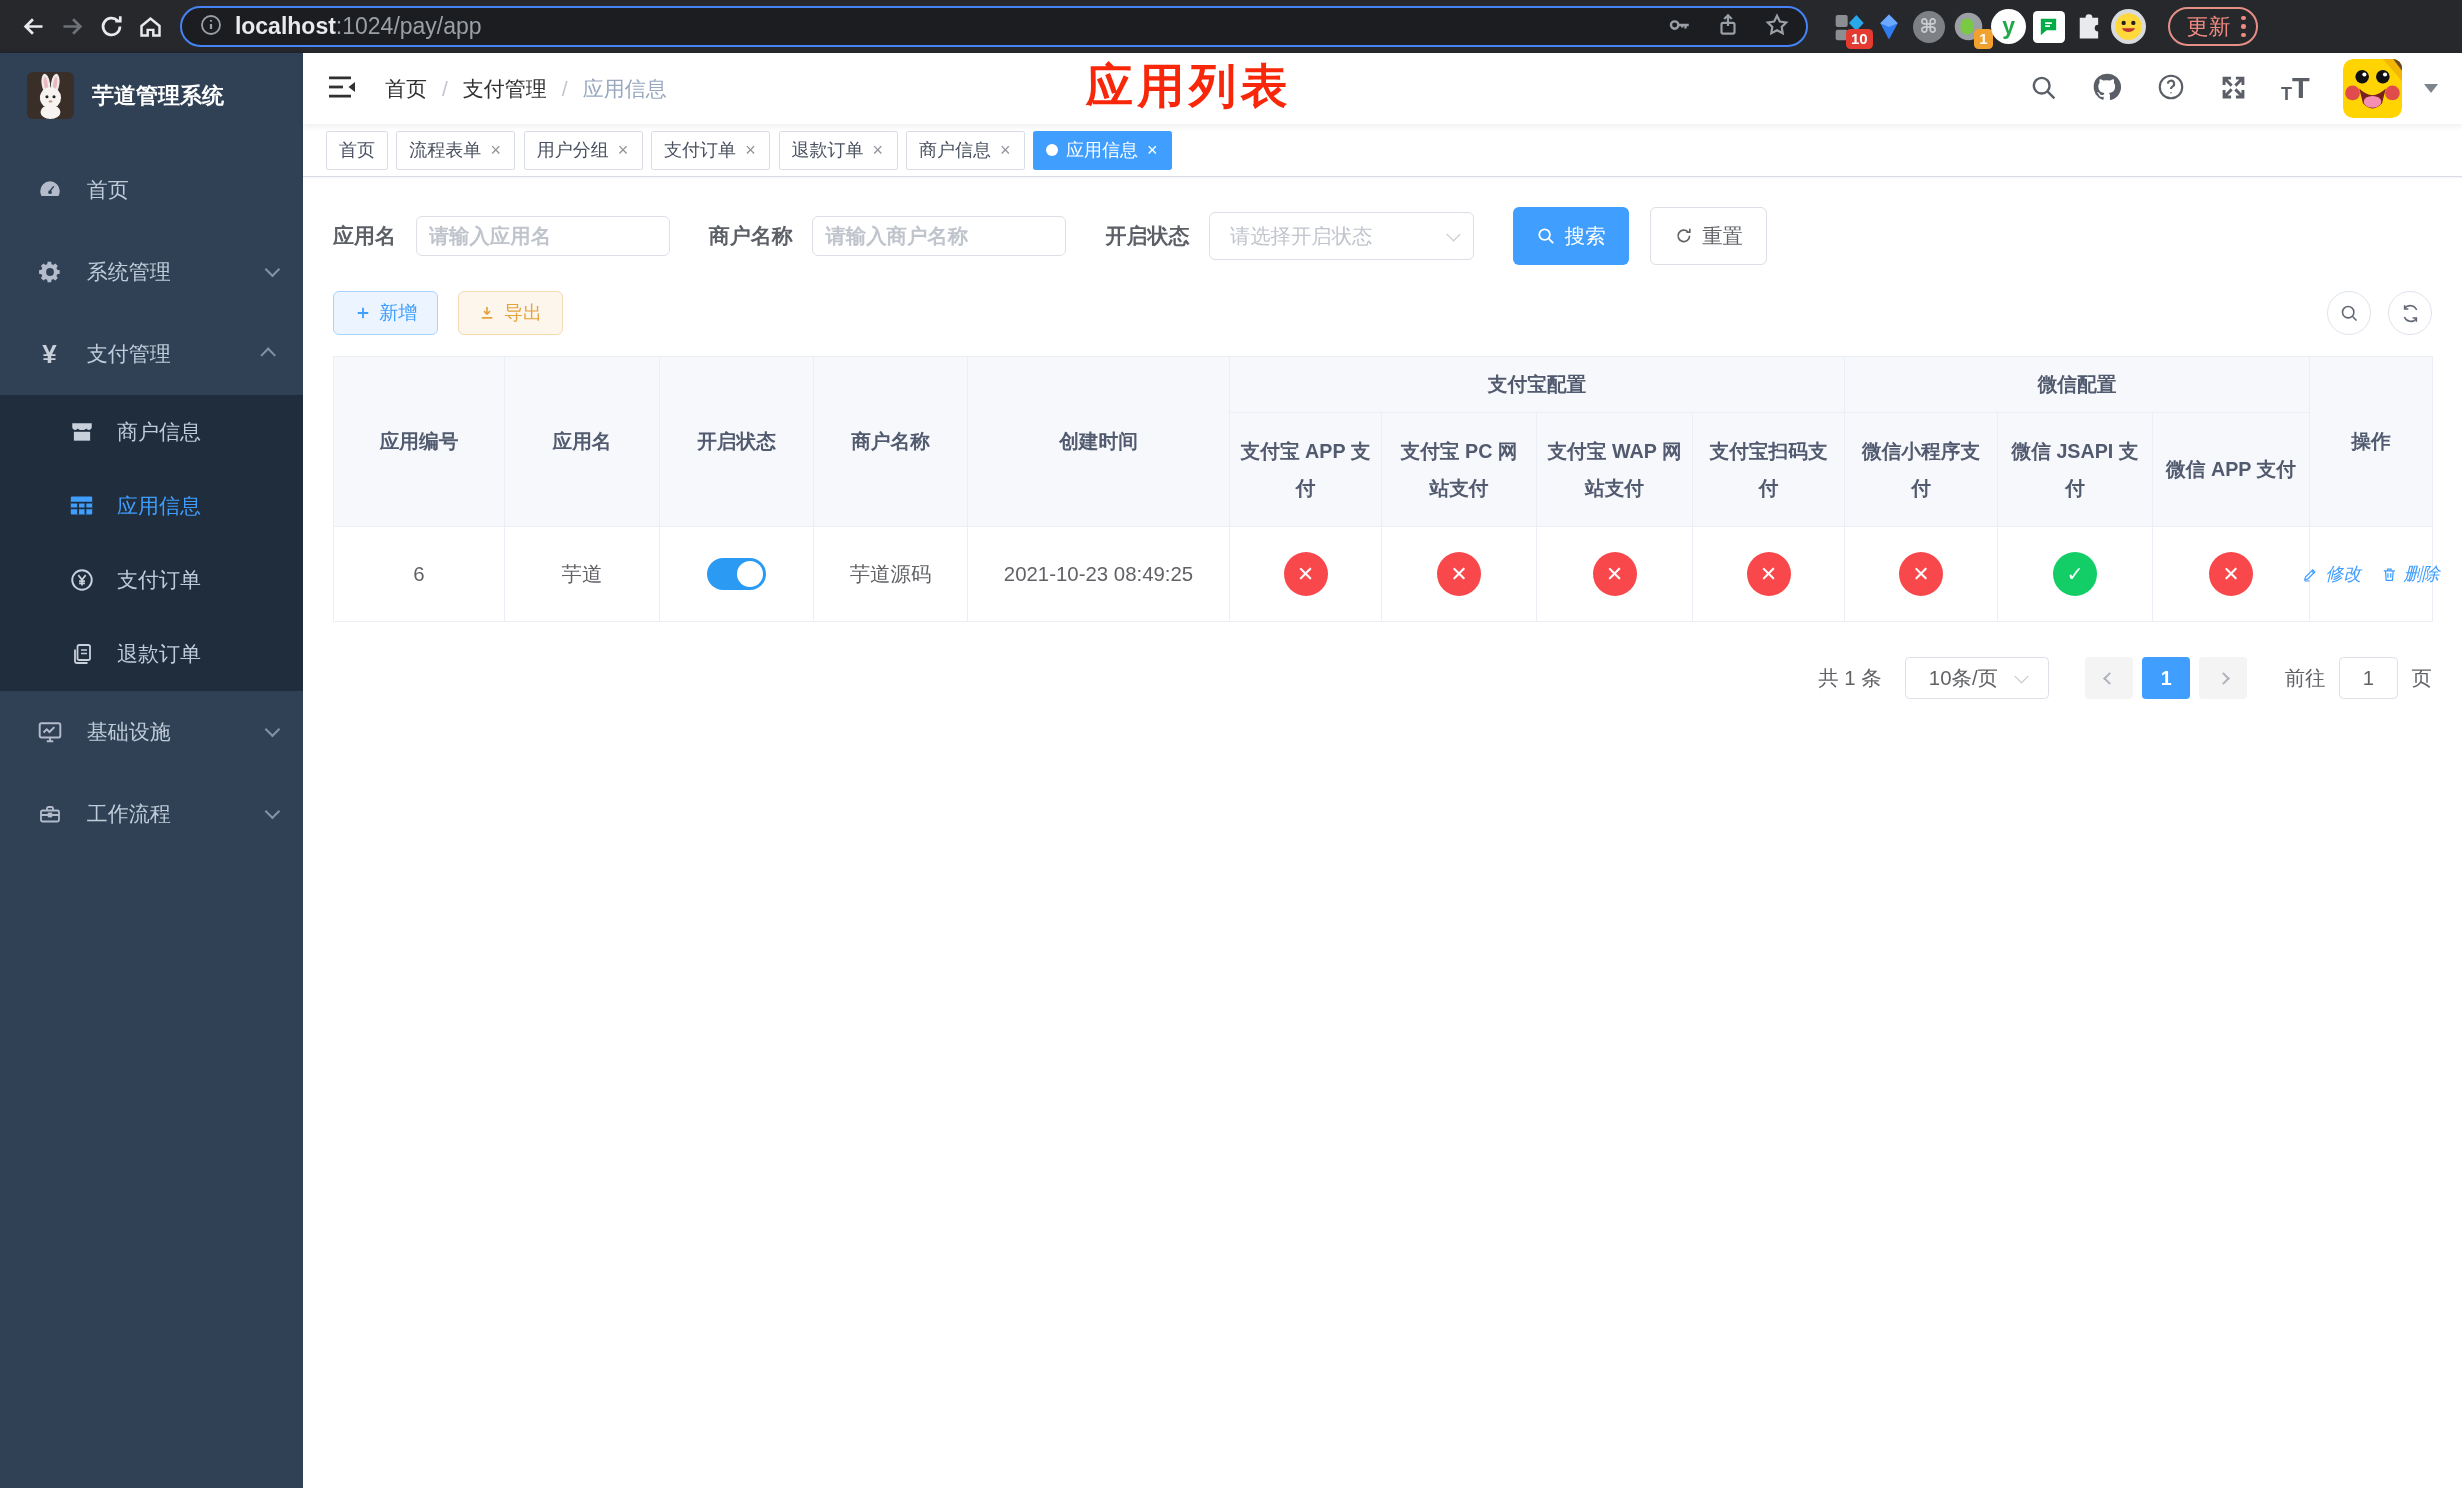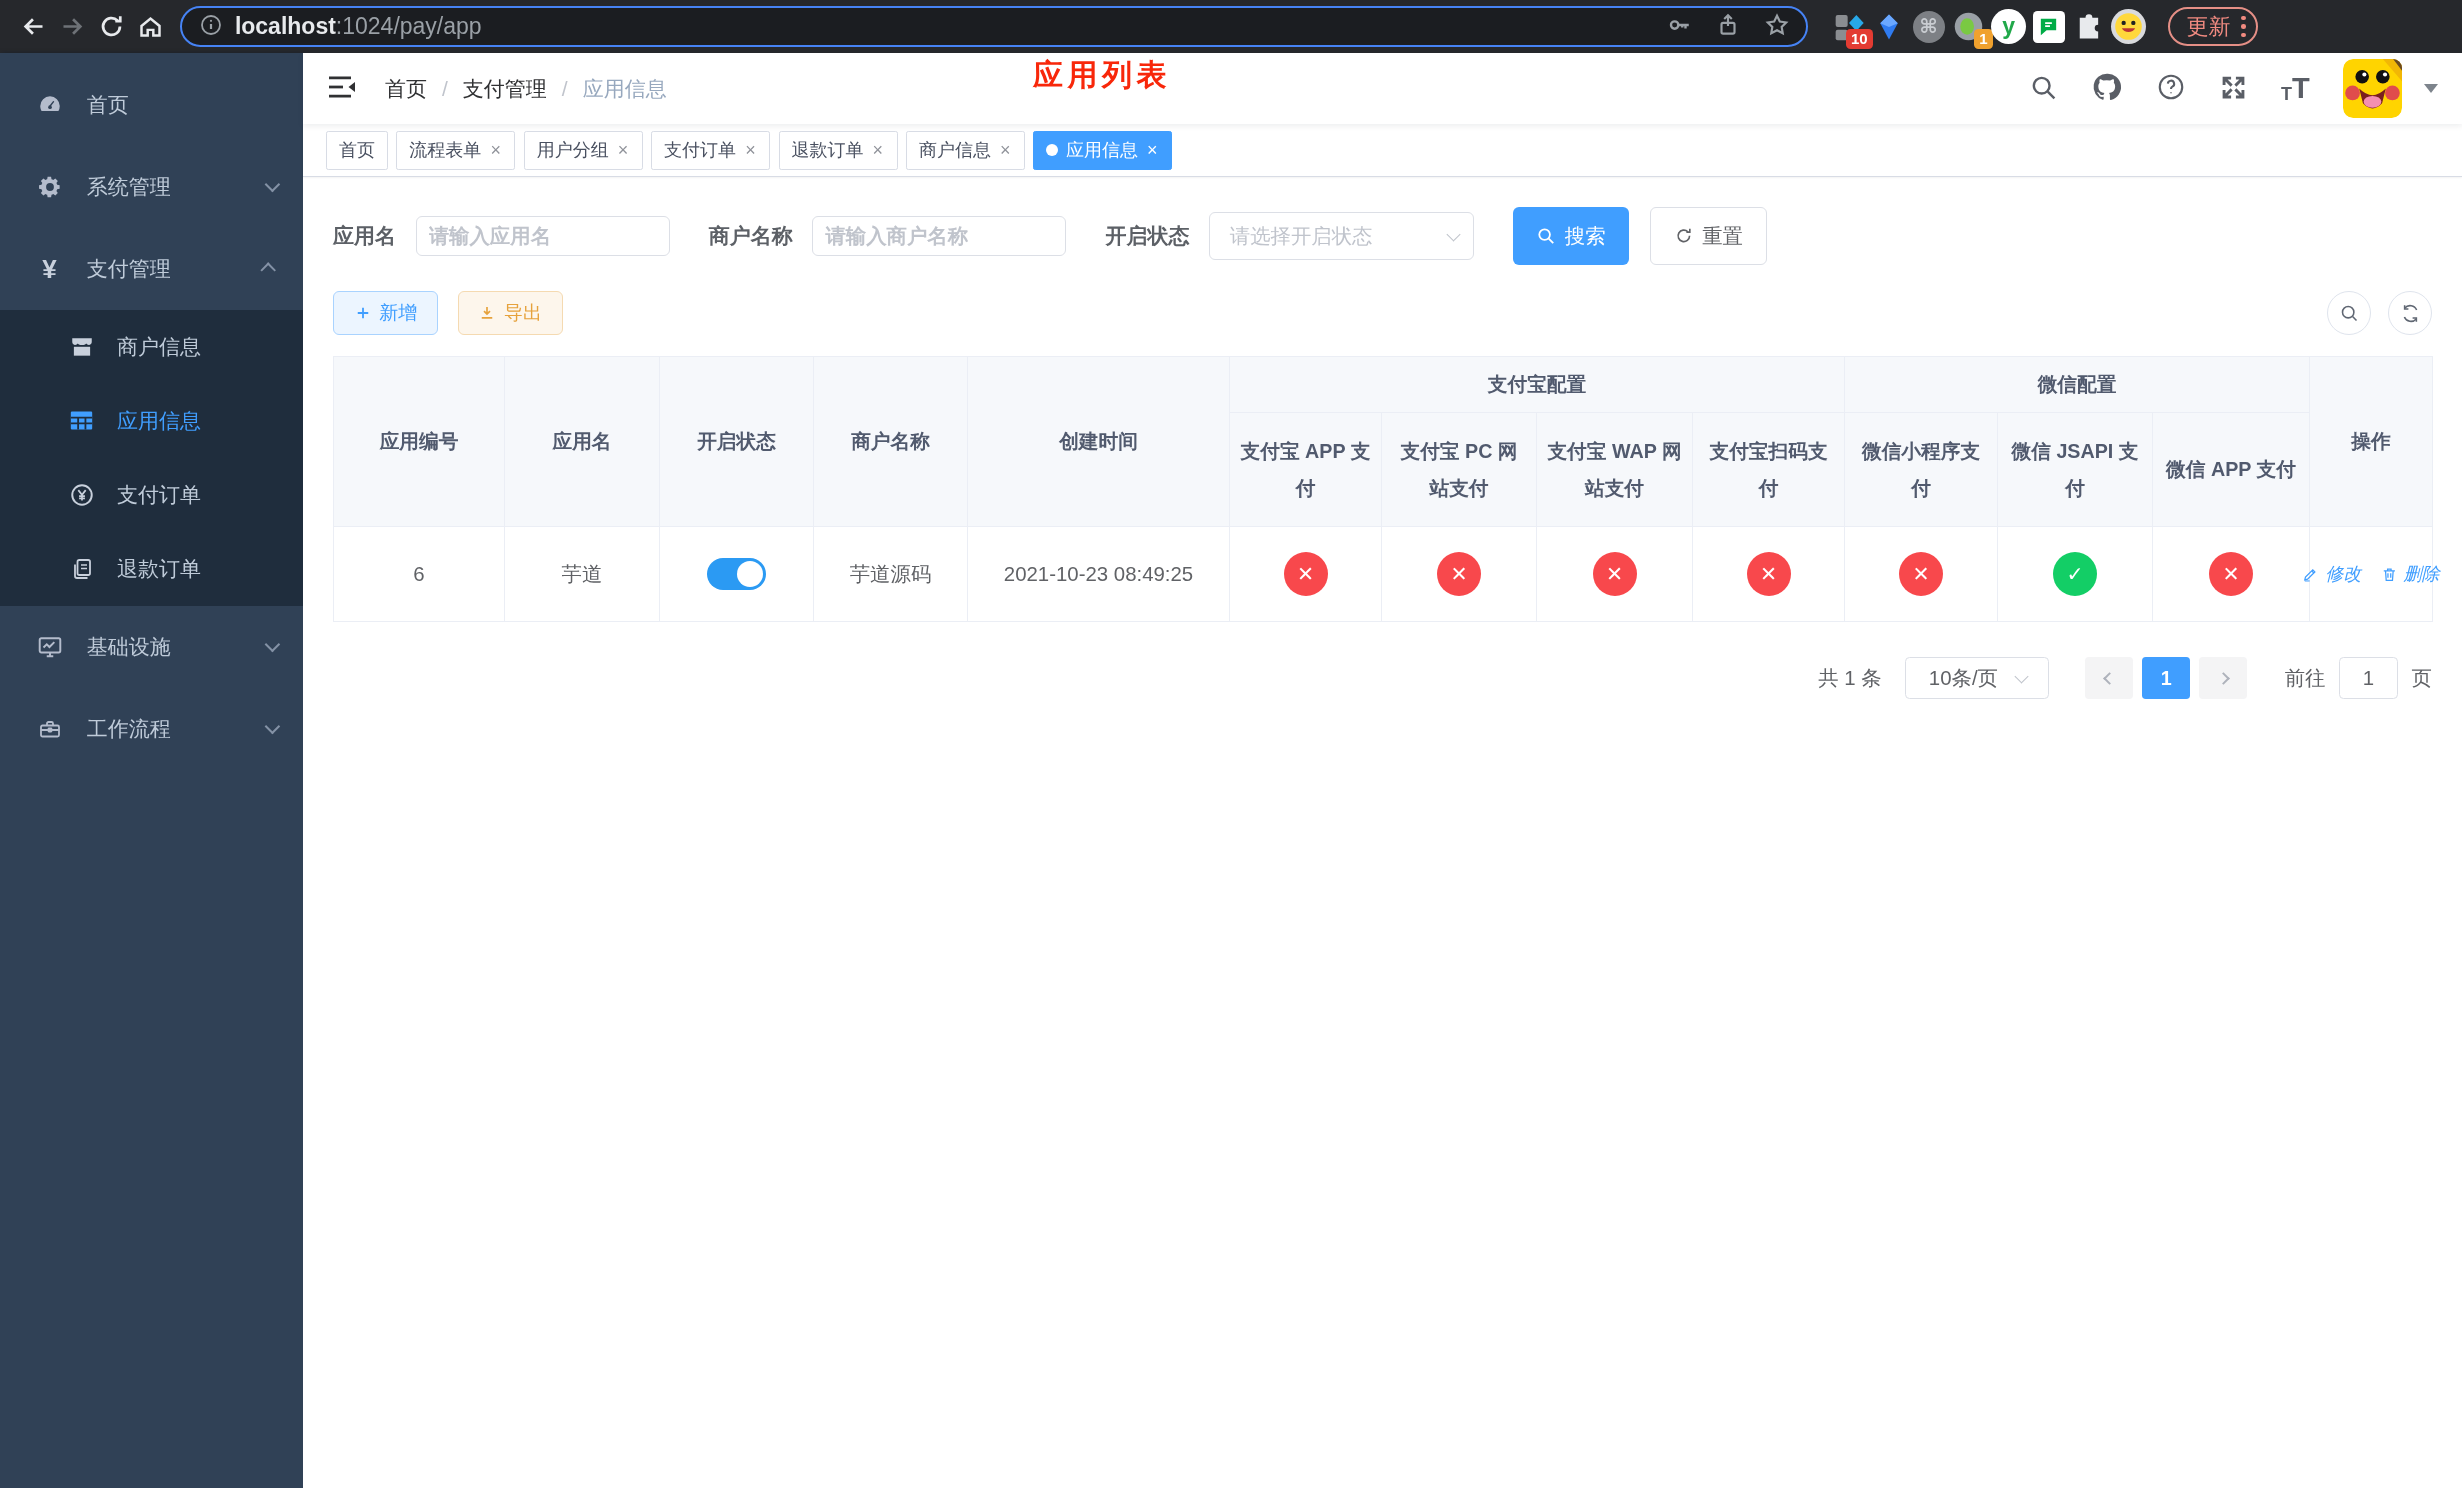--- a/index.html
+++ b/index.html
@@ -52,21 +52,21 @@
 
   .main { flex:1; background:#fff; position:relative; min-width:0; display:flex; flex-direction:column; }
 
   
   .navbar { height:71px; display:flex; align-items:center; padding:0 24px; position:relative;
     box-shadow:0 1.5px 6px rgba(0,21,41,.08); z-index:3; background:#fff; }
   .breadcrumb { display:flex; align-items:center; margin-left:26px; font-size:21px; color:#303133; }
   .crumb { white-space:nowrap; }
   .crumb-sep { margin:0 15px; color:#c0c4cc; }
   .crumb.current { color:#97a8be; }
-  .annotation { position:absolute; left:730px; top:1.5px; font-size:30px; font-weight:900; color:#f8270a; letter-spacing:4.5px; }
+  .annotation { position:absolute; left:783px; top:1.5px; font-size:47px; font-weight:900; color:#f8270a; letter-spacing:4.5px; }
   .nav-right { margin-left:auto; display:flex; align-items:center; gap:33px; }
   .tt-icon { color:#5a5e66; font-weight:700; display:flex; align-items:flex-end; line-height:1; }
   .tt-icon .t1 { font-size:18px; } .tt-icon .t2 { font-size:29px; }
   .avatar { width:59px; height:59px; border-radius:9px; overflow:hidden; }
   .caret-down { width:0; height:0; border-left:7.6px solid transparent; border-right:7.6px solid transparent;
     border-top:9.8px solid #7d848c; margin-left:-10.6px; }
 
   
   .tags-bar { height:53px; display:flex; align-items:center; padding:0 23px; background:#fff;
     border-bottom:0.8px solid #d8dce5; box-shadow:0 0.8px 2.3px rgba(0,0,0,.08); position:relative; z-index:2; }
@@ -252,20 +252,37 @@
           <i></i>
           <i></i>
         </span>
     </span>
   </div>
 </div>
 
 <div class="app">
 
   <aside class="sidebar">
+    <div class="logo-row">
+      <span class="logo-img">
+        <svg width="47" height="47" viewBox="0 0 40 40">
+            <rect width="40" height="40" rx="4" fill="#3a2e28"></rect>
+            <ellipse cx="16" cy="10" rx="3.6" ry="8.5" fill="#efe9e7" transform="rotate(-8 16 10)"></ellipse>
+            <ellipse cx="24" cy="10" rx="3.6" ry="8.5" fill="#efe9e7" transform="rotate(8 24 10)"></ellipse>
+            <ellipse cx="16" cy="10" rx="1.6" ry="6" fill="#e8b9c0" transform="rotate(-8 16 10)"></ellipse>
+            <ellipse cx="24" cy="10" rx="1.6" ry="6" fill="#e8b9c0" transform="rotate(8 24 10)"></ellipse>
+            <circle cx="20" cy="22" r="9" fill="#f7f3f1"></circle>
+            <ellipse cx="20" cy="34" rx="8.5" ry="6" fill="#f7f3f1"></ellipse>
+            <circle cx="17" cy="21" r="1.3" fill="#222"></circle>
+            <circle cx="23" cy="21" r="1.3" fill="#222"></circle>
+            <ellipse cx="20" cy="25" rx="1.6" ry="1" fill="#c98"></ellipse>
+          </svg>
+      </span>
+      <span class="logo-title">芋道管理系统</span>
+    </div>
 
     <div class="menu">
       <div class="menu-item">
         <span class="micon">
           <svg width="26" height="26" viewBox="0 0 24 24">
               <path d="M12 4a9 9 0 0 0-9 9c0 1.6.4 3.2 1.2 4.5h15.6A9 9 0 0 0 21 13a9 9 0 0 0-9-9z" fill="#b4bccc"></path>
               <circle cx="12" cy="14" r="1.7" fill="#304156"></circle>
               <rect x="11.4" y="7.2" width="1.3" height="6" rx=".6" fill="#304156" transform="rotate(38 12 13)"></rect>
             </svg>
         </span>

